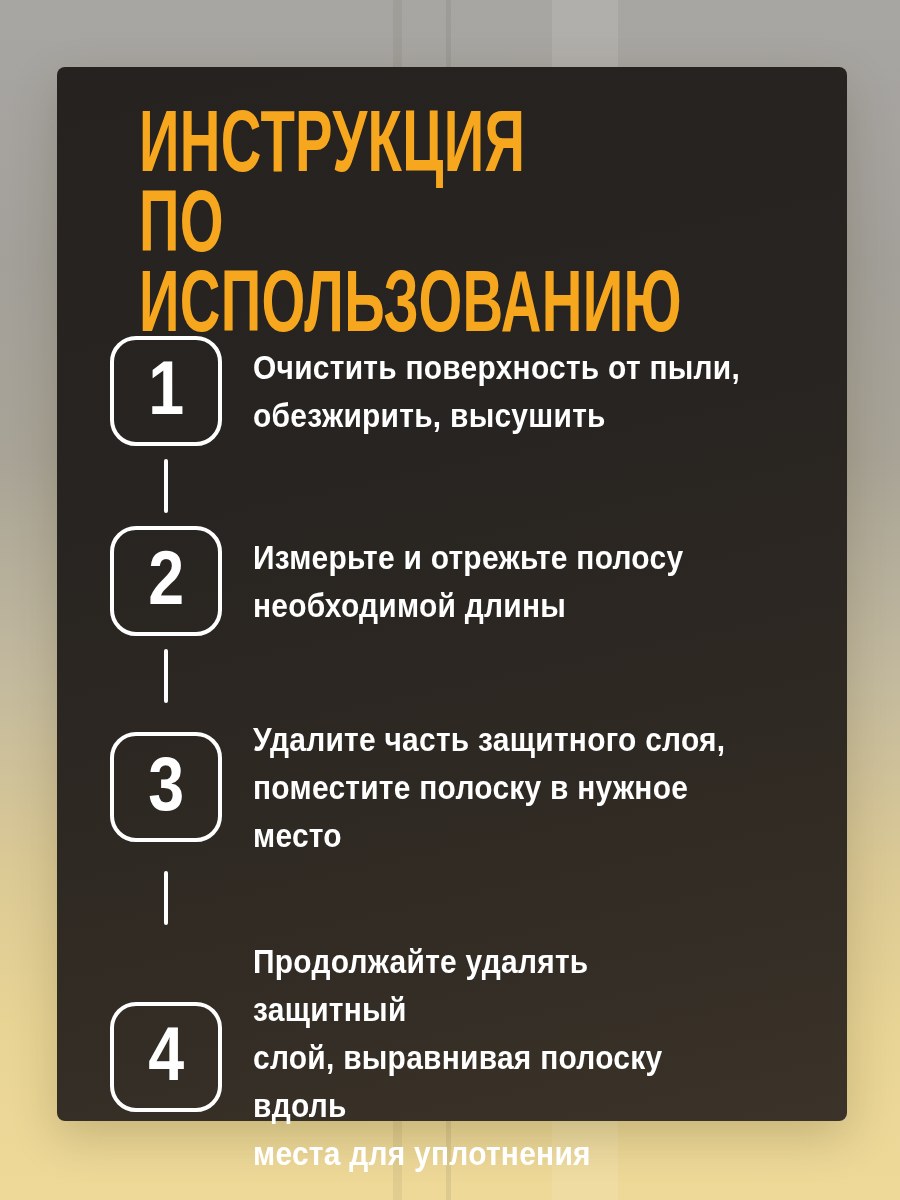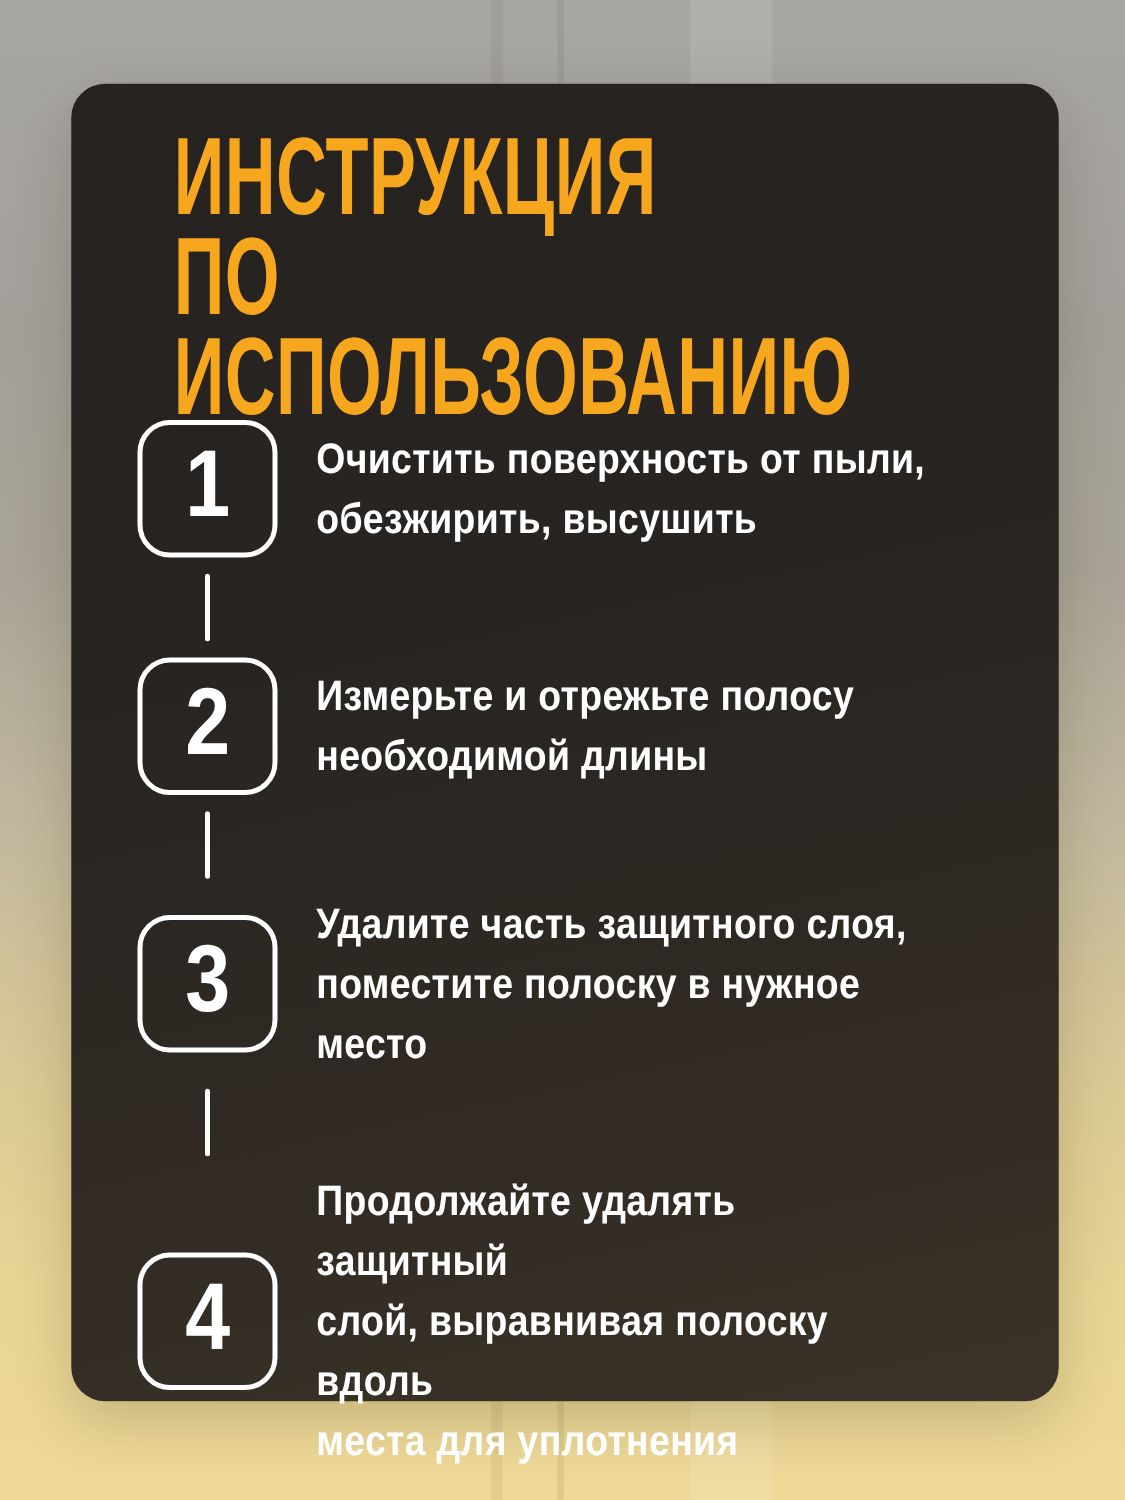--- a/index.html
+++ b/index.html
@@ -16,21 +16,21 @@
       #c2b99e 56%, #dbc995 72%, #e8d494 86%, #eed999 100%);
   }
   .seam { position: absolute; top: 0; height: 1200px; }
   .seam-1 { left: 393px; width: 9px;  background: rgba(60,50,30,0.07); }
   .seam-2 { left: 446px; width: 5px;  background: rgba(60,50,30,0.09); }
   .glow   { left: 552px; width: 66px; background: rgba(255,255,255,0.10); }
   .card {
     position: absolute;
     left: 57px; top: 67px;
     width: 790px; height: 1054px;
-    border-radius: 27px;
+    border-radius: 8px;
     background: linear-gradient(168deg,
       #262220 0%, #282421 38%, #2d2822 62%, #342d25 82%, #3b3329 100%);
     box-shadow: 0 16px 45px rgba(70, 58, 25, 0.22);
   }
   .title {
     position: absolute;
     left: 82px; top: 34px;
     margin: 0;
     font-size: 88px;
     line-height: 80px;

